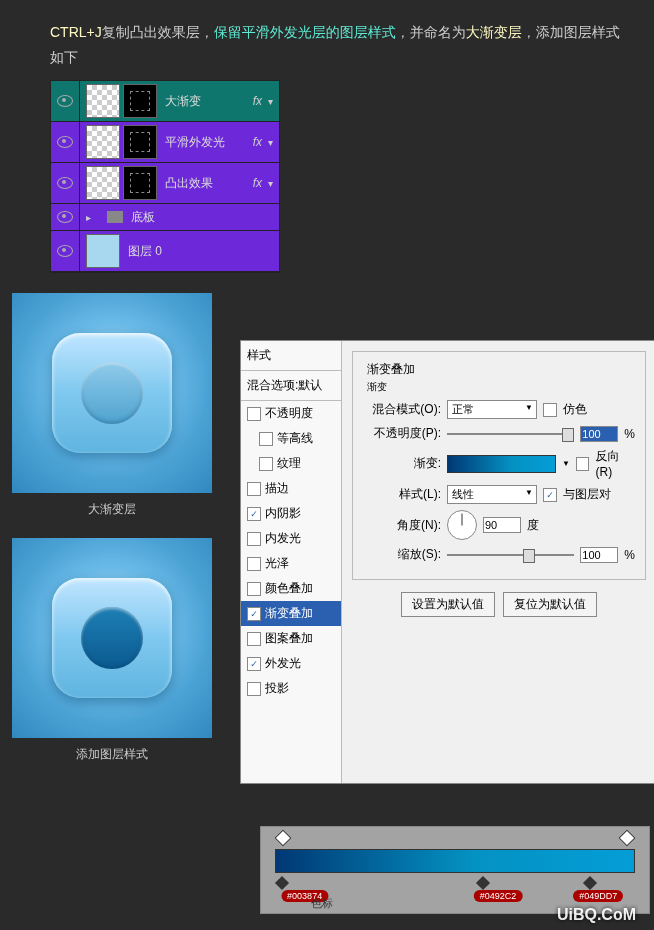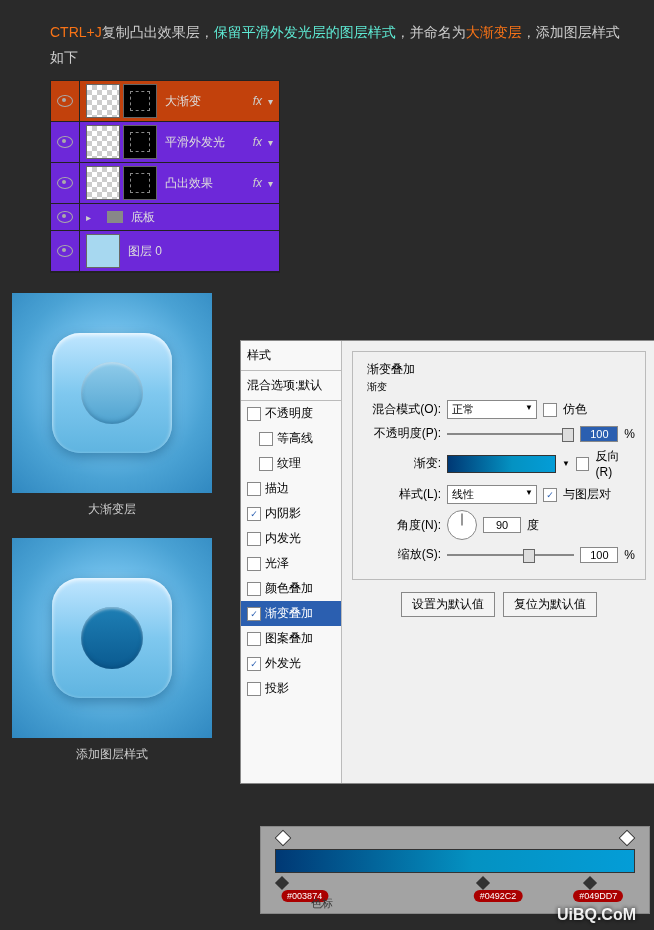--- a/index.html
+++ b/index.html
@@ -11,36 +11,36 @@
     width: 654px;
     height: 930px;
     position: relative;
     overflow: hidden;
   }
   .instruction {
     padding: 20px 30px 10px 50px;
     line-height: 1.8;
     font-size: 14px;
   }
-  .red { color: #f97316; }
+  .red { color: #fef9c3; }
   .orange { color: #5eead4; }
   .layers-panel {
     margin-left: 50px;
     width: 228px;
     background: #3d3d3d;
     border: 1px solid #222;
   }
   .layer-row {
     display: flex;
     align-items: center;
     height: 40px;
     border-bottom: 1px solid #222;
     background: #6d28d9;
   }
-  .layer-row.selected { background: #c2410c; }
+  .layer-row.selected { background: #0f766e; }
   .layer-row.short { height: 26px; }
   .vis {
     width: 28px; height: 100%;
     display: flex; align-items: center; justify-content: center;
     border-right: 1px solid #222;
   }
   .eye {
     width: 14px; height: 10px;
     border: 1px solid #aaa;
     border-radius: 50%;
@@ -209,21 +209,21 @@
     flex: 1; height: 2px; background: #888;
     position: relative;
   }
   .slider-thumb {
     position: absolute; top: -5px;
     width: 10px; height: 12px;
     background: #ddd; border: 1px solid #666;
   }
   .num-input {
     width: 34px; border: 1px solid #888;
-    background: #fff; text-align: center;
+    background: #fff; 
     font-size: 11px; padding: 1px;
   }
   .num-input.sel { background: #2b5fb0; color: #fff; }
   .grad-swatch {
     width: 110px; height: 16px;
     background: linear-gradient(90deg,#003874 0%,#0492c2 60%,#049dd7 100%);
     border: 1px solid #333;
   }
   .angle-dial {
     width: 28px; height: 28px;

